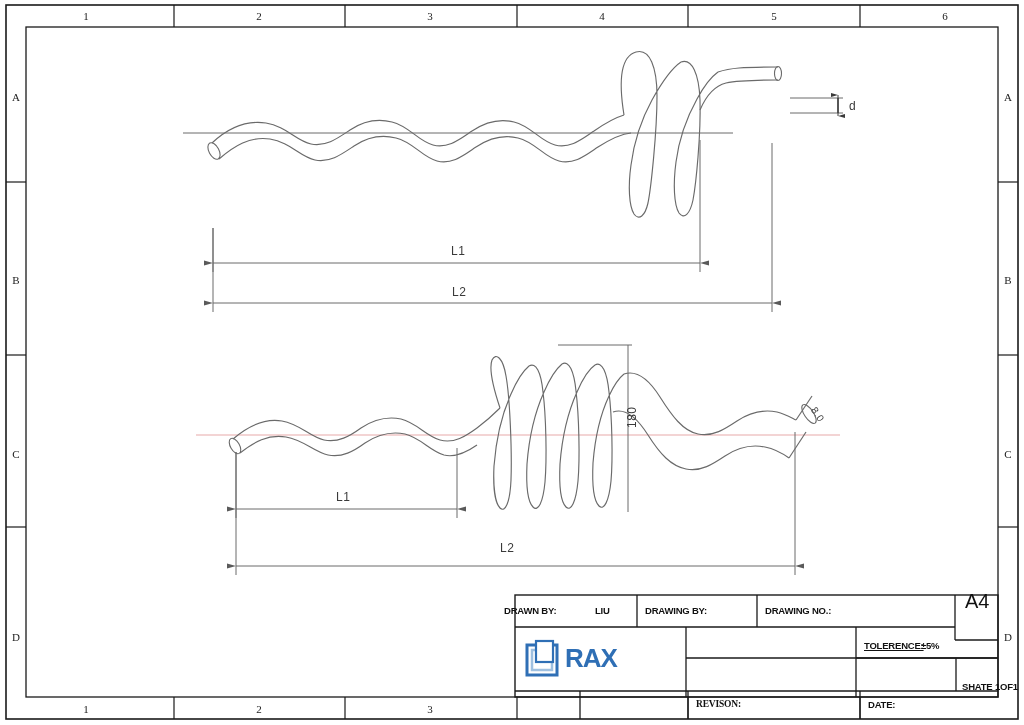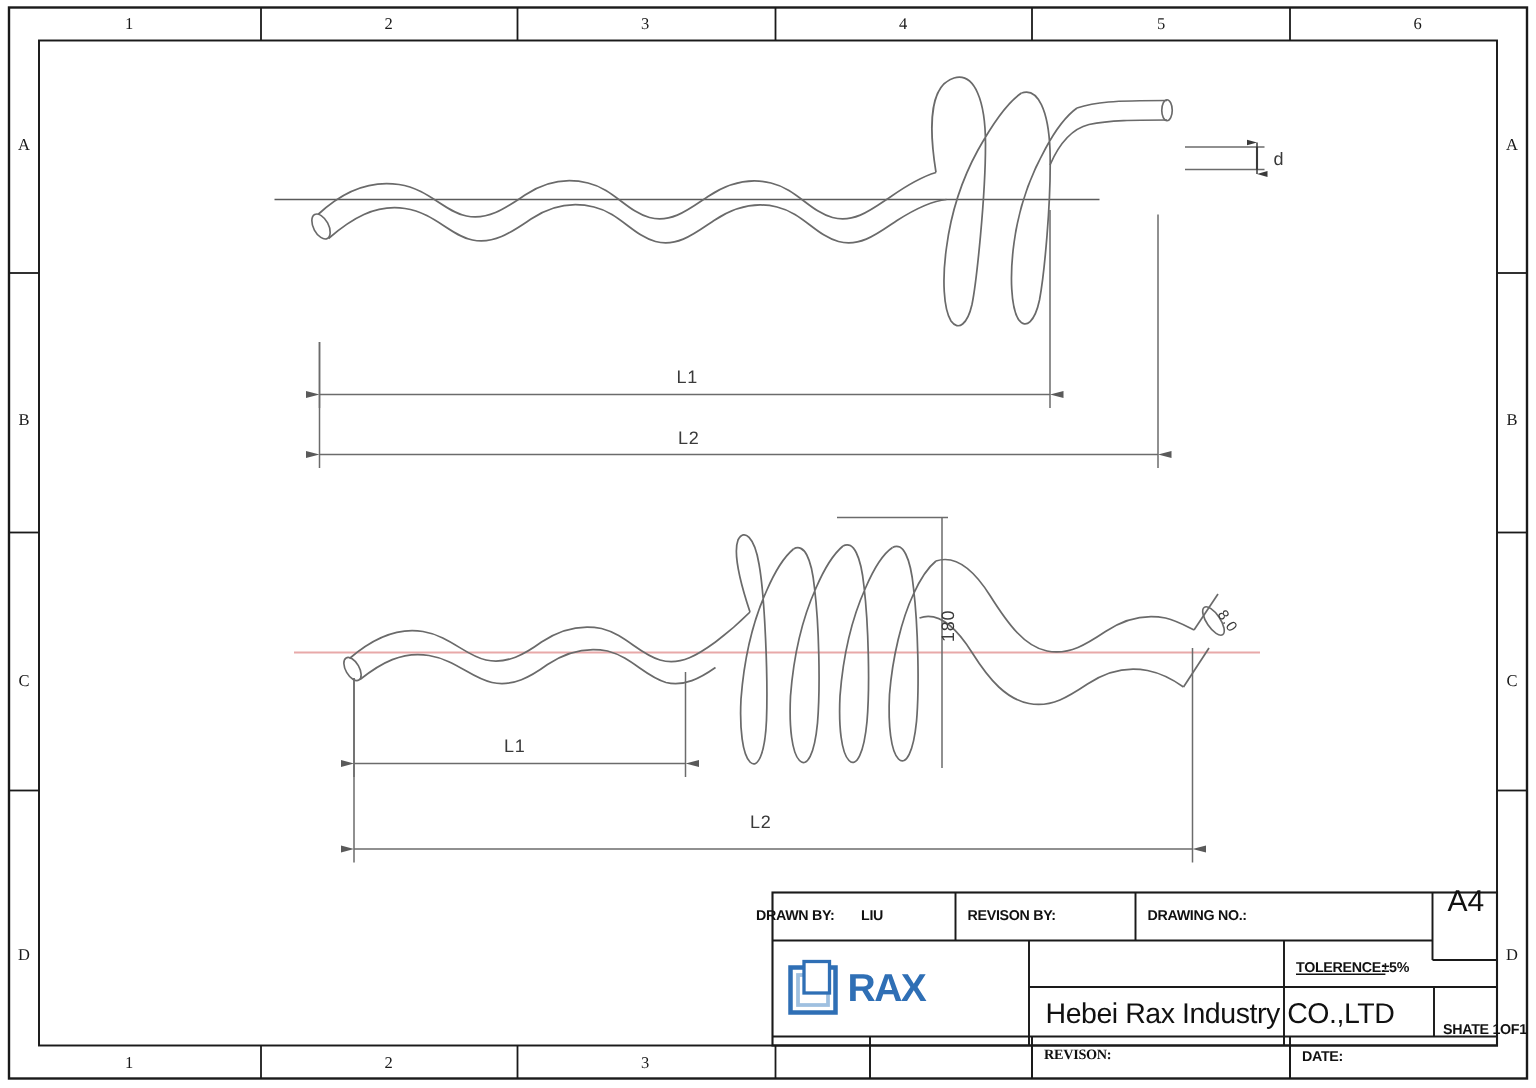--- a/index.html
+++ b/index.html
@@ -332,29 +332,28 @@
     <line x1="686" y1="658" x2="998" y2="658" stroke="#1a1a1a" stroke-width="1.3"></line>
     <line x1="515" y1="691" x2="998" y2="691" stroke="#1a1a1a" stroke-width="1.3"></line>
     <line x1="956" y1="658" x2="956" y2="691" stroke="#1a1a1a" stroke-width="1.3"></line>
 
     <line x1="580" y1="691" x2="580" y2="719" stroke="#1a1a1a" stroke-width="1.3"></line>
     <line x1="688" y1="691" x2="688" y2="719" stroke="#1a1a1a" stroke-width="1.3"></line>
     <line x1="860" y1="691" x2="860" y2="719" stroke="#1a1a1a" stroke-width="1.3"></line>
   </svg>
 
   <div class="tb-text" style="left:504px; top:605px;">DRAWN BY:</div>
-  <div class="tb-text" style="left:574px; top:605px;text-align:center;">LIU</div>
-  <div class="tb-text" style="left:645px; top:605px;">REVISON BY:</div>
+  <div class="tb-text" style="left:595px; top:605px;text-align:center;">LIU</div>
+  <div class="tb-text" style="left:645px; top:605px;">DRAWING BY:</div>
   <div class="tb-text" style="left:765px; top:605px;">DRAWING NO.:</div>
   <div class="tb-a4" style="left:965px; top:590px;">A4</div>
 
   <div class="tb-text" style="left:864px; top:640px;text-decoration:underline;">TOLERENCE:</div>
   <div class="tb-text" style="left:921px; top:640px;">±5%</div>
 
-  <div class="tb-company" style="left:697px; top:666px;">Hebei Rax Industry CO.,LTD</div>
   <div class="tb-text" style="left:962px; top:681px;">SHATE 1OF1</div>
 
   <div class="tb-text" style="left:696px; top:699px;font-family:Liberation Serif, serif;">REVISON:</div>
   <div class="tb-text" style="left:868px; top:699px;">DATE:</div>
 
   <svg class="layer">
     <g transform="translate(527,645)">
       <rect x="0" y="0" width="30" height="30" fill="none" stroke="#2f6fb5" stroke-width="3"></rect>
       <rect x="5" y="5" width="20" height="20" fill="none" stroke="#9fc0e0" stroke-width="2.5"></rect>
       <rect x="9" y="-4" width="17" height="21" fill="#ffffff" stroke="#2f6fb5" stroke-width="2.2"></rect>

